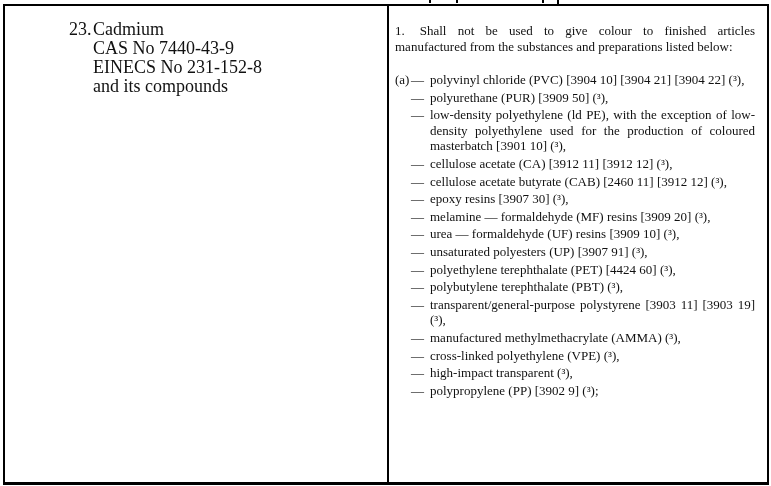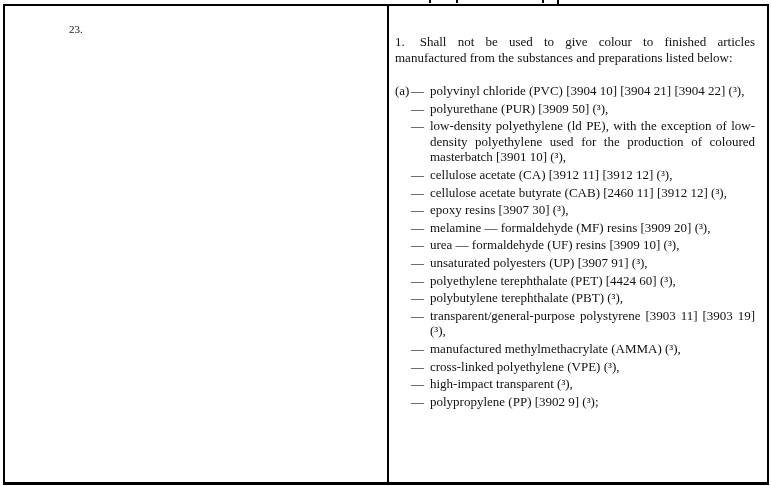--- a/index.html
+++ b/index.html
@@ -25,28 +25,28 @@
     box-sizing:border-box;
     display:flex;
     background:#fff;
   }
   .col-left{
     width:384px;
     box-sizing:border-box;
     border-right:2px solid #000;
     padding:14px 10px 0 64px;
   }
-  .left-entry{display:flex;font-size:11px;line-height:19px;}
+  .left-entry{display:flex;font-size:18px;line-height:19px;}
   .entry-num{width:24px;flex:0 0 auto;}
   .entry-body div{white-space:nowrap;}
 
   .col-right{
     flex:1;
     box-sizing:border-box;
-    padding:28px 12px 0 6px;
+    padding:17px 12px 0 6px;
     font-size:13px;
     line-height:16px;
   }
   .clause{
     margin:0;
     text-align:justify;
   }
   .clause-num{margin-right:15px;}
 
   .list{margin-top:17px;}
@@ -66,20 +66,26 @@
   <span class="frag f1"></span>
   <span class="frag f2"></span>
   <span class="frag f3"></span>
   <span class="frag f4"></span>
 
   <div class="page">
 
     <div class="col-left">
       <div class="left-entry">
         <span class="entry-num">23.</span>
+        <div class="entry-body">
+          <div>Cadmium</div>
+          <div>CAS No 7440-43-9</div>
+          <div>EINECS No 231-152-8</div>
+          <div>and its compounds</div>
+        </div>
       </div>
     </div>
 
     <div class="col-right">
       <p class="clause">
         <span class="clause-num">1.</span><span>Shall not be used to give colour to finished articles manufactured from the substances and preparations listed below:</span>
       </p>
       <div class="list">
           <div class="list-row">
             <span class="item-label">(a)</span>

